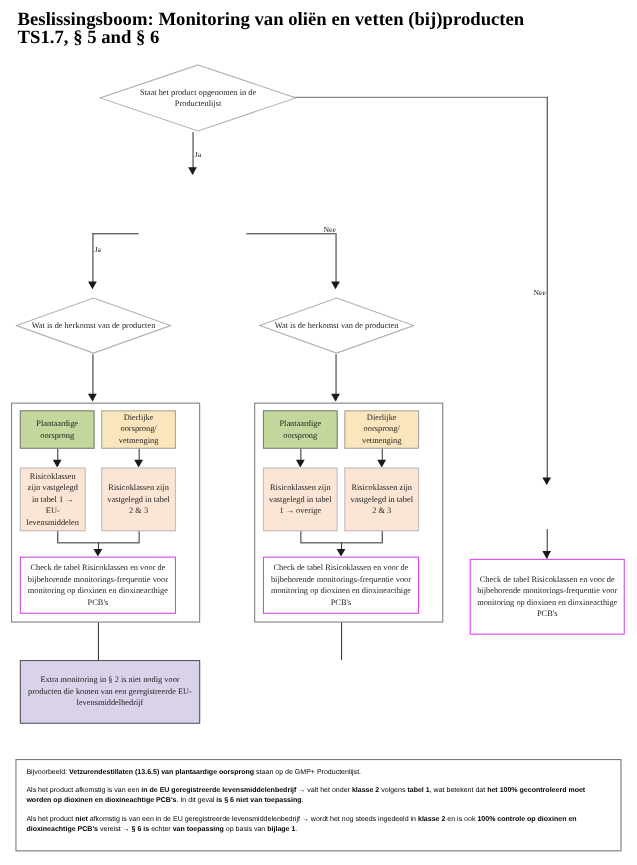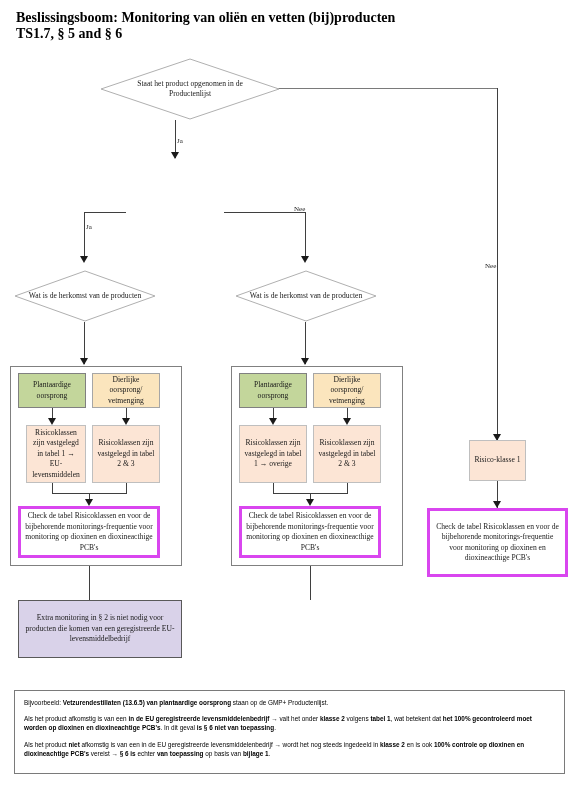--- a/index.html
+++ b/index.html
@@ -17,21 +17,21 @@
   }
 
   
   .title {
     position: absolute;
     left: 16px;
     top: 10px;
     width: 540px;
     font-family: "Liberation Serif", "DejaVu Serif", serif;
     font-weight: bold;
-    font-size: 14px;
+    font-size: 17px;
     line-height: 16px;
     color: #000;
     letter-spacing: 0px;
   }
 
   
   .diamond-wrap { position: absolute; }
   .diamond-wrap svg { position: absolute; left: 0; top: 0; display: block; }
   .diamond-label {
     position: absolute;
@@ -55,21 +55,21 @@
     border: 1px solid #7f7f7f;
     background: #ffffff;
     font-size: 7.6px;
     line-height: 10.5px;
     color: #1a1a1a;
     padding: 2px 4px;
   }
   .box-green  { background: #c3d69b; border: 1px solid #808080; }
   .box-cream  { background: #fbe5bd; border: 1px solid #a6a6a6; }
   .box-peach  { background: #fce5d5; border: 1px solid #bfbfbf; }
-  .box-white  { background: #ffffff; border: 3px solid #d946ef; }
+  .box-white  { background: #ffffff; border: 1px solid #d946ef; }
   .box-purple { background: #d9d2e9; border: 1px solid #595959; }
   .group-frame {
     position: absolute;
     border: 1px solid #808080;
     background: transparent;
   }
 
   
   .ln {
     position: absolute;
@@ -124,21 +124,21 @@
 
   <div class="ln ln-v" style="left:175px; top:120px; height:38px;"></div>
   <div class="arrowhead" style="left:171px; top:152px;"></div>
   <div class="edge-label" style="left:177px; top:137px;">Ja</div>
 
   <div class="ln ln-h ln-thin" style="left:265px; top:88px; width:233px;"></div>
   <div class="ln ln-v" style="left:497px; top:88px; height:352px;"></div>
   <div class="arrowhead" style="left:493px; top:434px;"></div>
   <div class="edge-label" style="left:485px; top:262px;">Nee</div>
 
-  <div class="diamond-wrap" style="left:100px; top:58px; width:180px; height:62px;text-decoration:underline;">
+  <div class="diamond-wrap" style="left:90px; top:58px; width:180px; height:62px;text-decoration:underline;">
     <svg width="180" height="62" viewBox="0 0 180 62">
       <polygon points="90,1 179,31 90,61 1,31" fill="#ffffff" stroke="#b0b0b0" stroke-width="1"></polygon>
     </svg>
     <div class="diamond-label">Staat het product opgenomen in de Productenlijst</div>
   </div>
 
   <div class="ln ln-h" style="left:84px; top:212px; width:42px;"></div>
   <div class="ln ln-v" style="left:84px; top:212px; height:49px;"></div>
   <div class="arrowhead" style="left:80px; top:256px;"></div>
   <div class="edge-label" style="left:86px; top:223px;">Ja</div>
@@ -174,21 +174,21 @@
   </div>
   <div class="box box-cream" style="left:92px; top:373px; width:68px; height:35px;">
     <span>Dierlijke oorsprong/ vetmenging</span>
   </div>
 
   <div class="ln ln-v" style="left:52px; top:408px; height:15px;"></div>
   <div class="arrowhead" style="left:48px; top:418px;"></div>
   <div class="ln ln-v" style="left:126px; top:408px; height:15px;"></div>
   <div class="arrowhead" style="left:122px; top:418px;"></div>
 
-  <div class="box box-peach" style="left:26px; top:425px; width:60px; height:58px;">
+  <div class="box box-peach" style="left:18px; top:425px; width:60px; height:58px;">
     <span>Risicoklassen zijn vastgelegd in tabel 1 → EU-levensmiddelen</span>
   </div>
   <div class="box box-peach" style="left:92px; top:425px; width:68px; height:58px;">
     <span>Risicoklassen zijn vastgelegd in tabel 2 &amp; 3</span>
   </div>
 
   <div class="ln ln-v" style="left:52px; top:483px; height:10px;"></div>
   <div class="ln ln-v" style="left:126px; top:483px; height:10px;"></div>
   <div class="ln ln-h" style="left:52px; top:493px; width:75px;"></div>
   <div class="ln ln-v" style="left:89px; top:493px; height:11px;"></div>
@@ -231,23 +231,20 @@
   <div class="ln ln-v" style="left:310px; top:493px; height:11px;"></div>
   <div class="arrowhead" style="left:306px; top:499px;"></div>
 
   <div class="box box-white" style="left:239px; top:506px; width:142px; height:52px;">
     <span>Check de tabel Risicoklassen en voor de bijbehorende monitorings-frequentie voor monitoring op dioxinen en dioxineacthige PCB's</span>
   </div>
 
   <div class="ln ln-v" style="left:310px; top:566px; height:34px;"></div>
 
 
-  <div class="box box-peach" style="left:469px; top:440px; width:57px; height:41px;">
-    <span>Risico-klasse 1</span>
-  </div>
   <div class="ln ln-v" style="left:497px; top:481px; height:27px;"></div>
   <div class="arrowhead" style="left:493px; top:501px;"></div>
 
   <div class="box box-white" style="left:427px; top:508px; width:141px; height:69px;">
     <span>Check de tabel Risicoklassen en voor de bijbehorende monitorings-frequentie voor monitoring op dioxinen en dioxineacthige PCB's</span>
   </div>
 
   <div class="note">
     <p>
       <span>Bijvoorbeeld: </span><b>Vetzurendestillaten (13.6.5) van plantaardige oorsprong</b><span> staan op de GMP+ Productenlijst.</span>

